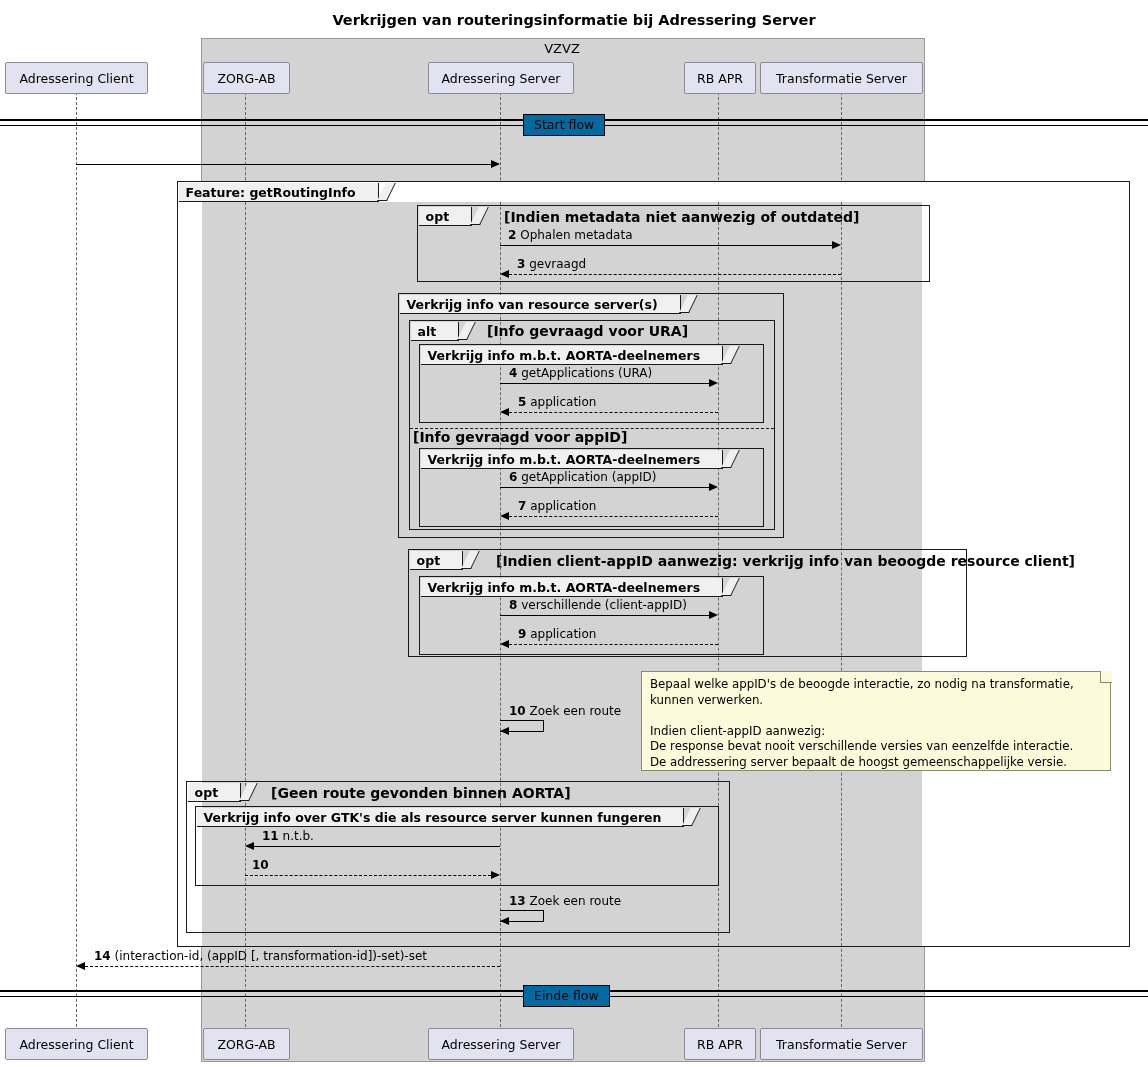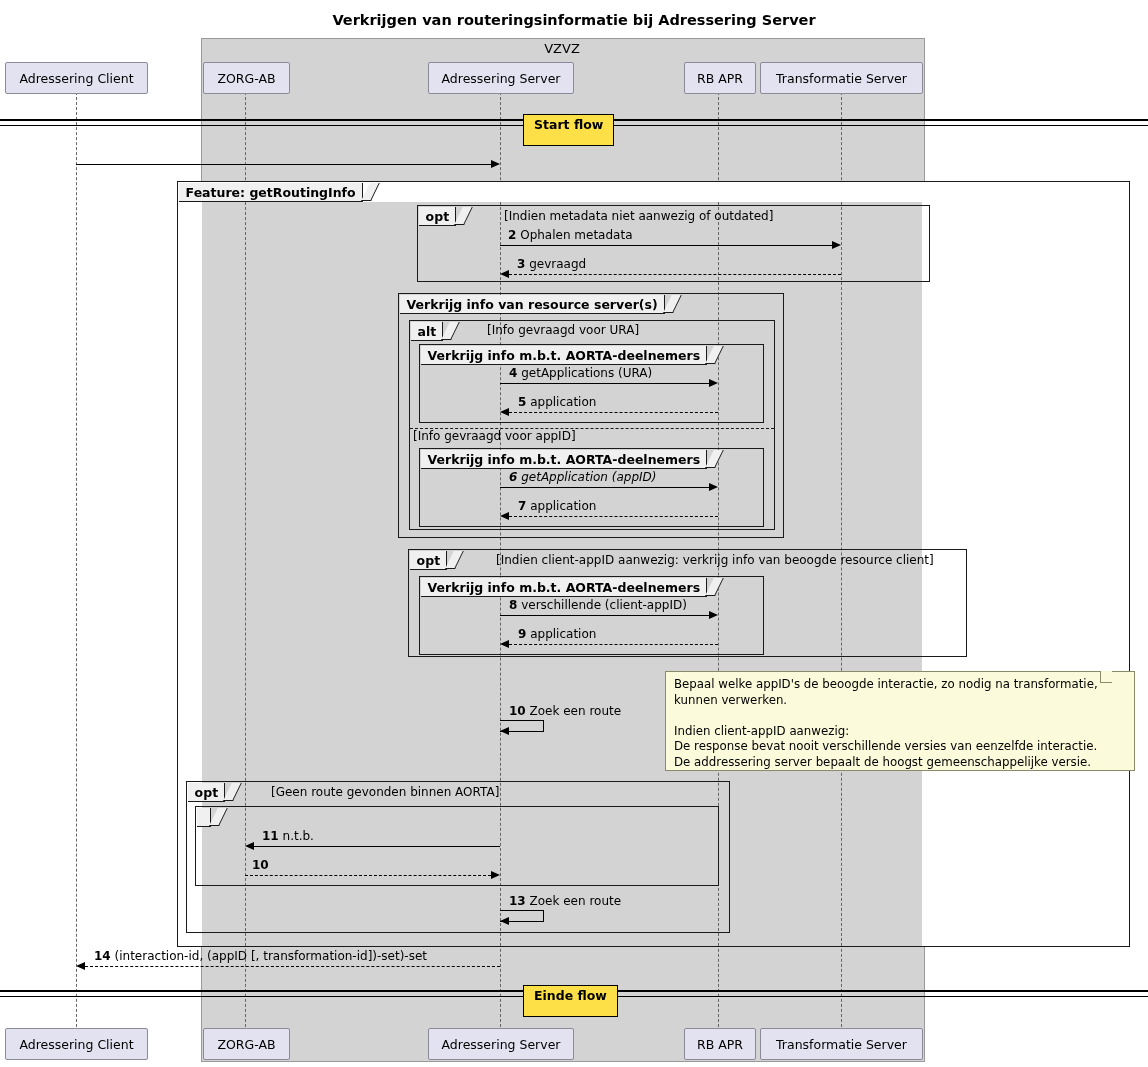--- a/index.html
+++ b/index.html
@@ -38,46 +38,46 @@
   }
 
   
   .divider-lines{position:absolute;left:0;width:1148px;height:7px;}
   .divider-lines::before,.divider-lines::after{
     content:"";position:absolute;left:0;width:1148px;height:1.5px;background:#000;
   }
   .divider-lines::before{top:0;}
   .divider-lines::after{top:5.5px;}
   .divider-label{
-    position:absolute;background:#fde047;border:1.8px solid #000;
-    font-size:12.5px;font-weight:bold;color:#000;
-    padding:2px 10px 13px 10px;white-space:nowrap;
+    position:absolute;background:#0369a1;border:1.8px solid #000;
+    font-size:12.5px;font-weight:normal;color:#000;
+    padding:2px 10px 3px 10px;white-space:nowrap;
   }
 
   
   .frame{
     position:absolute;border:1.6px solid #1a1a1a;box-sizing:border-box;
   }
   .frame.white{background:#FFFFFF;}
   .frame-tab{
     position:absolute;background:#F0F0F0;border-right:1.6px solid #1a1a1a;
     border-bottom:1.6px solid #1a1a1a;
     font-size:12.5px;font-weight:bold;color:#000;
-    padding:1px 6px 2px 7px;white-space:nowrap;height:19px;line-height:17px;
+    padding:1px 22px 2px 7px;white-space:nowrap;height:19px;line-height:17px;
     box-sizing:border-box;
   }
   .frame-tab .skew{
     position:absolute;right:-9px;top:0;width:10px;height:100%;
     background:#F0F0F0;border-right:1.6px solid #1a1a1a;
     border-bottom:1.6px solid #1a1a1a;
     transform:skewX(-26deg);transform-origin:bottom left;
     box-sizing:border-box;
   }
   .frame-cond{
-    position:absolute;font-size:12px;font-weight:normal;color:#000;white-space:nowrap;
+    position:absolute;font-size:14px;font-weight:bold;color:#000;white-space:nowrap;
   }
   .alt-sep{
     position:absolute;border-top:1.4px dashed #1a1a1a;height:0;
   }
 
   
   .msg-line{position:absolute;height:0;}
   .msg-line.solid{border-top:1.3px solid #000;}
   .msg-line.dashed{border-top:1.3px dashed #000;}
   .arrowhead{position:absolute;width:0;height:0;}
@@ -215,21 +215,21 @@
   <div class="arrowhead arrow-left" style="left:500px;top:408px;"></div>
 
   <div class="alt-sep" style="left:410px;top:428px;width:364px;"></div>
   <div class="frame-cond" style="left:413px;top:429px;">[Info gevraagd voor appID]</div>
 
   <div class="frame" style="left:419px;top:448px;width:345px;height:79px;"></div>
   <div class="frame-tab" style="left:420.6px;top:449.6px;">
     <span>Verkrijg info m.b.t. AORTA-deelnemers</span>
     <span class="skew"></span>
   </div>
-  <div class="msg-label" style="left:509px;top:470px;font-style:italic;">
+  <div class="msg-label" style="left:509px;top:470px;">
     <b>6</b> 
     <span>getApplication (appID)</span>
   </div>
   <div class="msg-line solid" style="left:500px;top:487px;width:210px;"></div>
   <div class="arrowhead arrow-right" style="left:709px;top:483px;"></div>
 
   <div class="msg-label" style="left:518px;top:499px;">
     <b>7</b> 
     <span>application</span>
   </div>
@@ -262,37 +262,38 @@
   <div class="msg-line dashed" style="left:509px;top:644px;width:209px;"></div>
   <div class="arrowhead arrow-left" style="left:500px;top:640px;"></div>
 
   <div class="msg-label" style="left:509px;top:704px;">
     <b>10</b> 
     <span>Zoek een route</span>
   </div>
   <div class="self-loop" style="left:500px;top:720px;width:44px;height:12px;"></div>
   <div class="arrowhead arrow-left" style="left:500px;top:727px;"></div>
 
-  <div class="note" style="left:641px;top:671px;width:470px;height:100px;margin-left:24px;">Bepaal welke appID's de beoogde interactie, zo nodig na transformatie,
+  <div class="note" style="left:641px;top:671px;width:470px;height:100px;">Bepaal welke appID's de beoogde interactie, zo nodig na transformatie,
 kunnen verwerken.
 
 Indien client-appID aanwezig:
 De response bevat nooit verschillende versies van eenzelfde interactie.
 De addressering server bepaalt de hoogst gemeenschappelijke versie.</div>
   <div class="note-fold" style="left:1100px;top:671px;"></div>
 
   <div class="frame" style="left:186px;top:781px;width:544px;height:152px;"></div>
   <div class="frame-tab" style="left:187.6px;top:782.6px;">
     <span>opt</span>
     <span class="skew"></span>
   </div>
   <div class="frame-cond" style="left:271px;top:785px;">[Geen route gevonden binnen AORTA]</div>
 
   <div class="frame" style="left:195px;top:806px;width:524px;height:80px;"></div>
   <div class="frame-tab" style="left:196.6px;top:807.6px;">
+    <span>Verkrijg info over GTK's die als resource server kunnen fungeren</span>
     <span class="skew"></span>
   </div>
 
   <div class="msg-label" style="left:262px;top:829px;">
     <b>11</b> 
     <span>n.t.b.</span>
   </div>
   <div class="msg-line solid" style="left:254px;top:846px;width:246px;"></div>
   <div class="arrowhead arrow-left" style="left:245px;top:842px;"></div>
 

